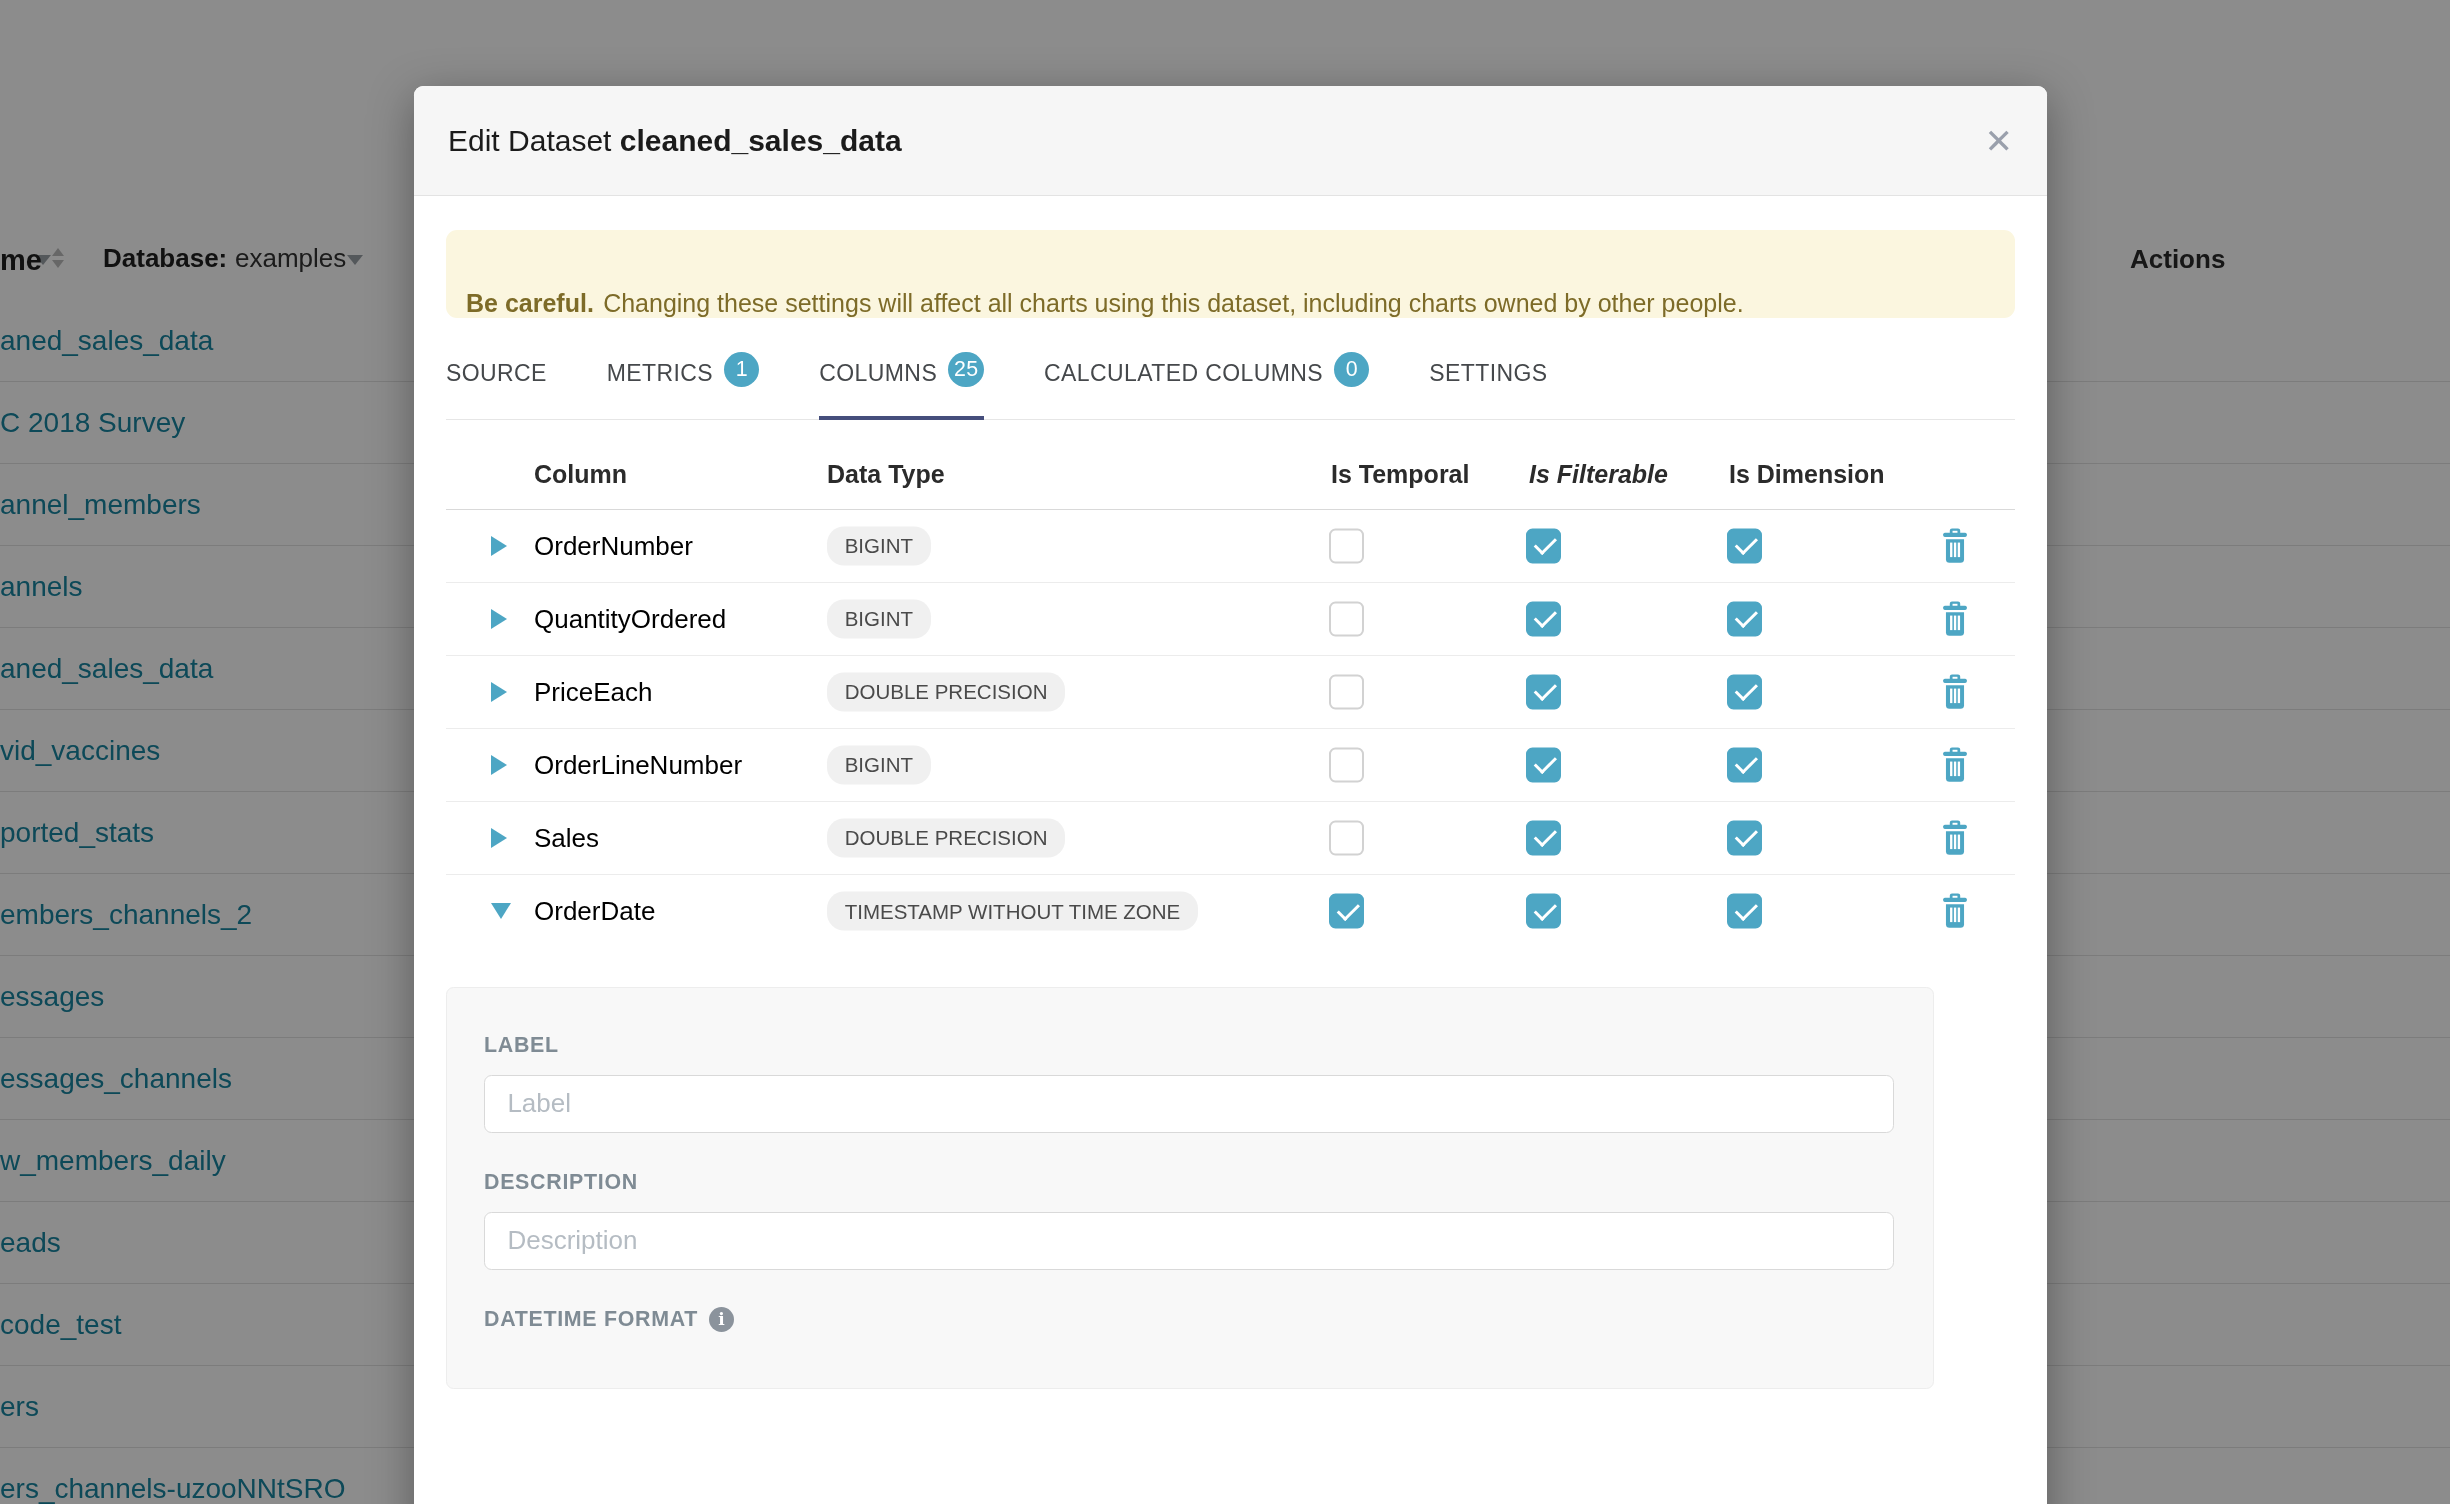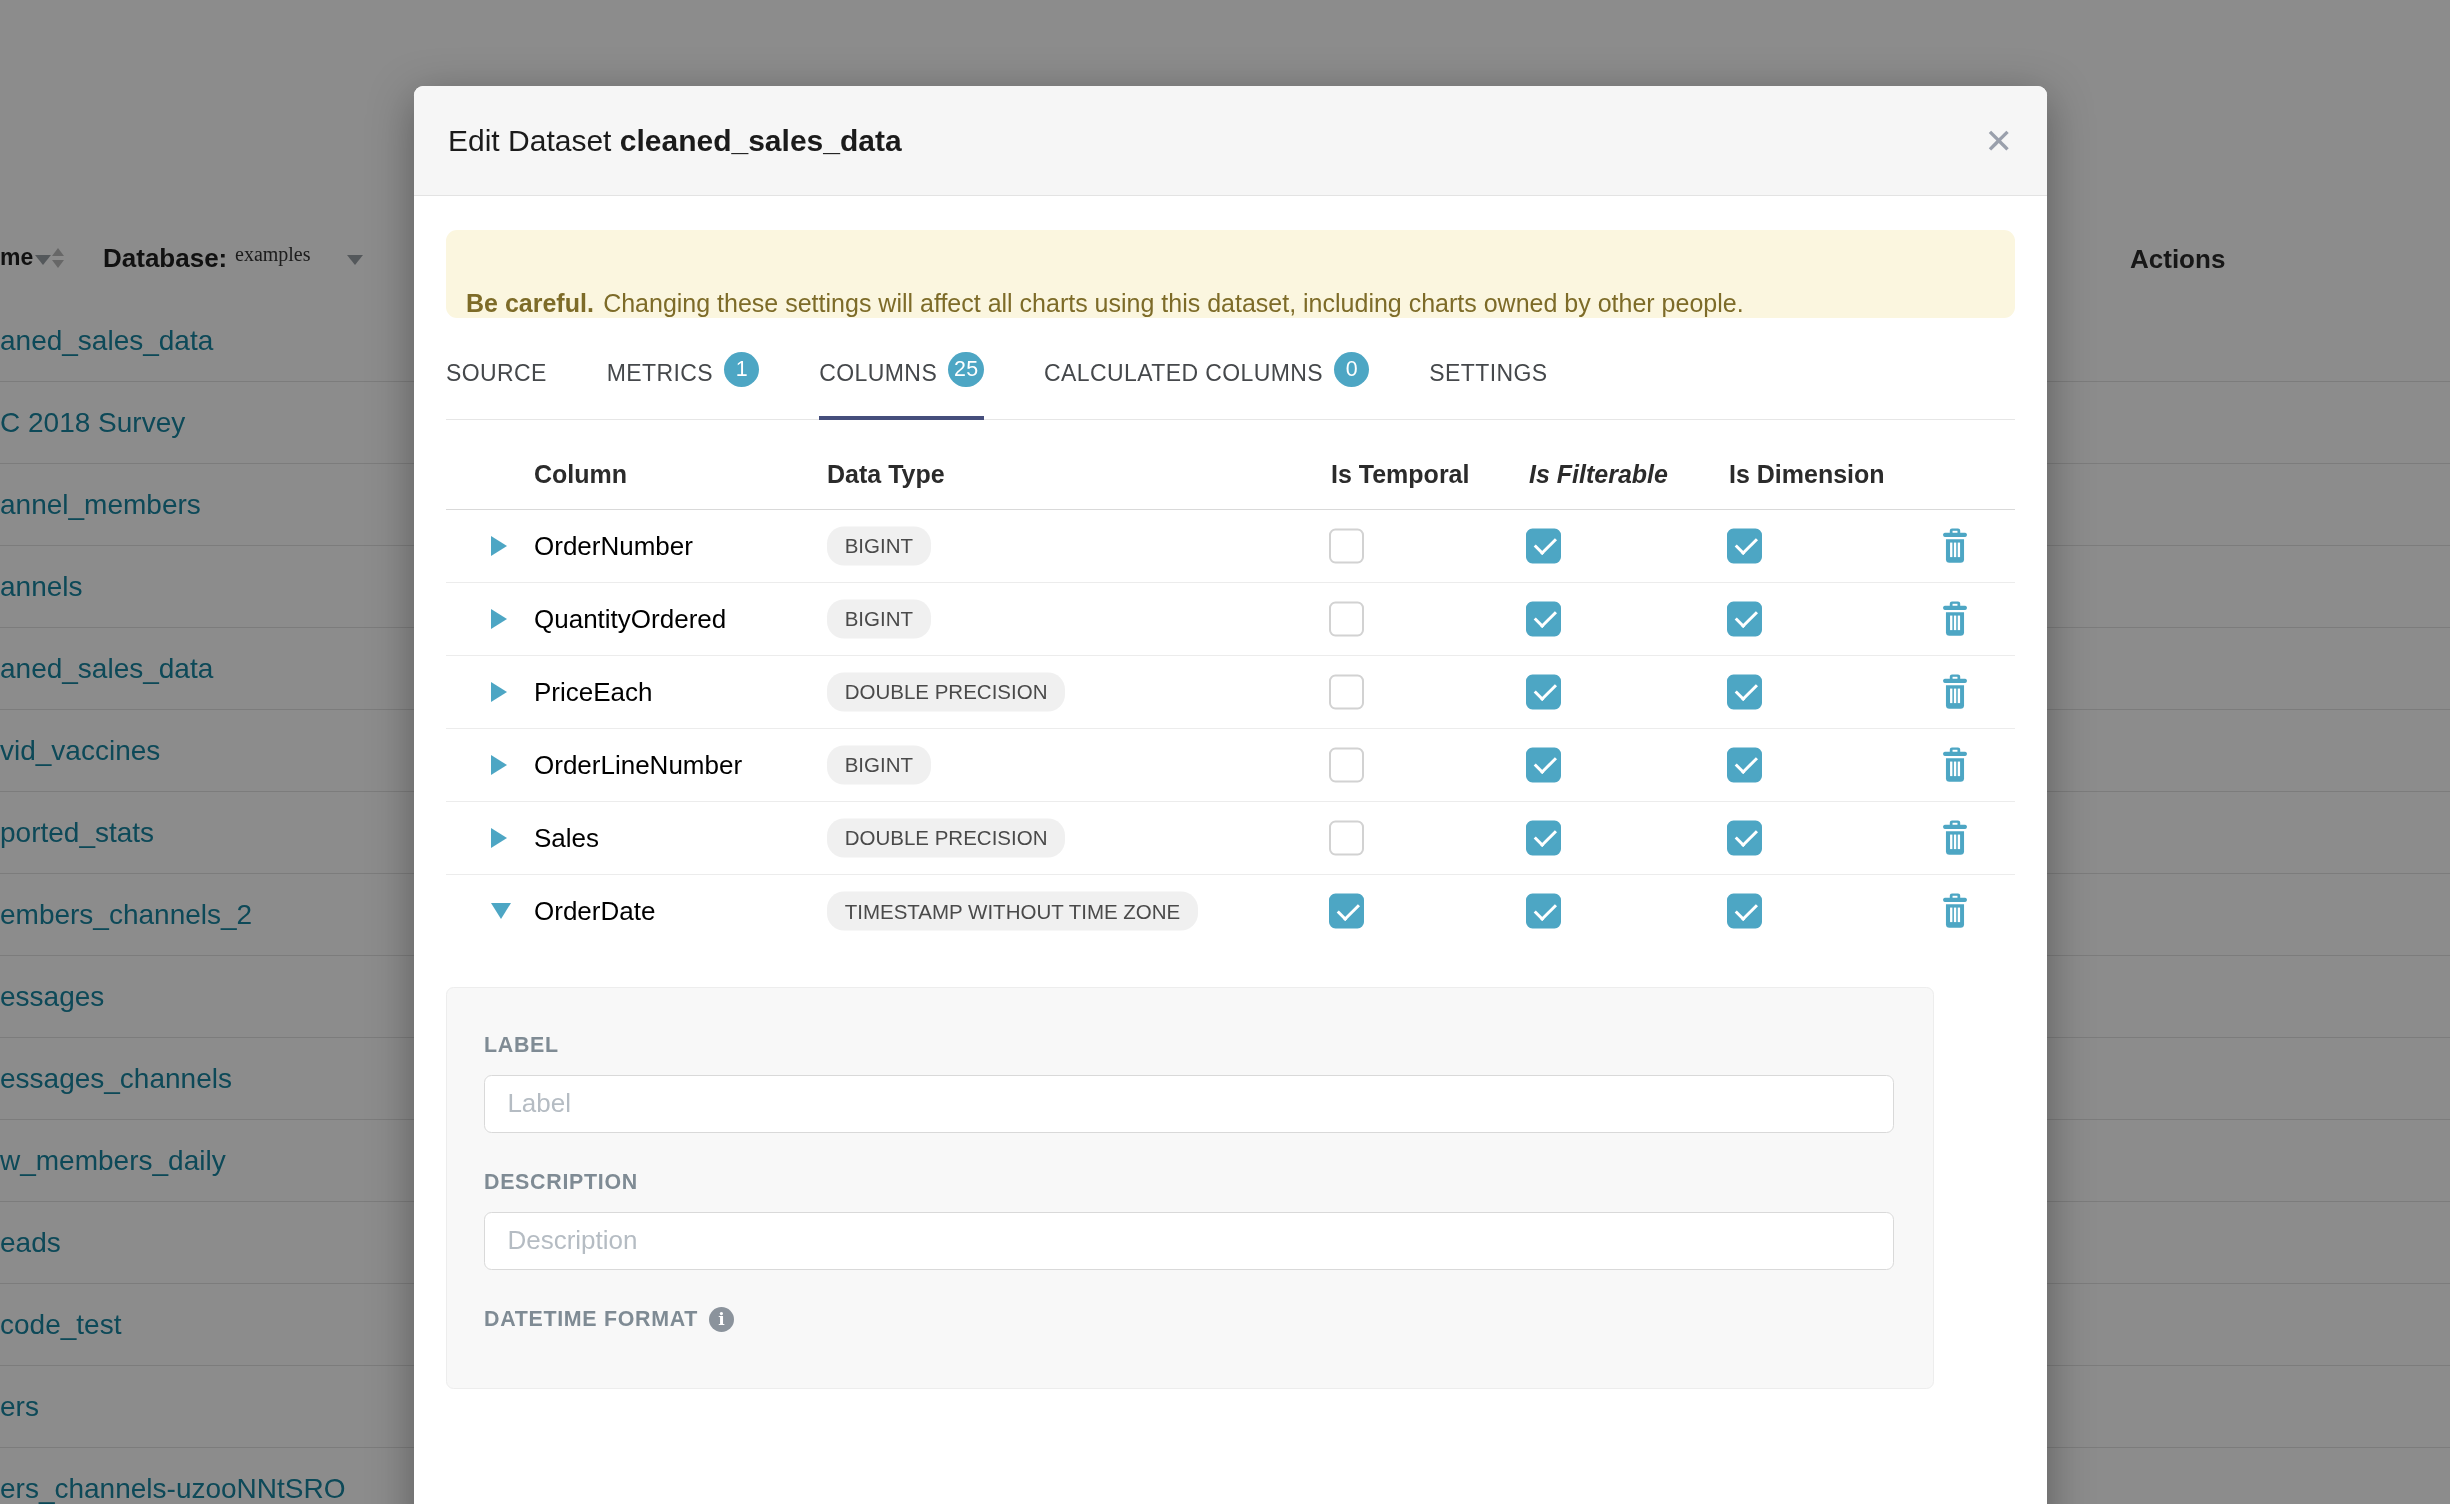--- a/index.html
+++ b/index.html
@@ -18,25 +18,25 @@
     display:flex; align-items:center; justify-content:center; border:none; }
   .plus-btn { position:absolute; left:2387px; top:16px; width:93px; height:58px; border-radius:7.5px;
     background:#1f85a5; color:#fff; font-size:39px; display:flex; align-items:center; justify-content:center; border:none; }
 
   
   .filterbar { position:absolute; top:101px; left:0; width:100%; height:103px; background:#fff; }
   .caret-sm { display:inline-block; width:0; height:0; border-left:8.4px solid transparent;
     border-right:8.4px solid transparent; border-top:10.3px solid #9aa0a6; }
   .f-caret1 { position:absolute; left:35px; top:154px; }
   .f-label { position:absolute; left:103px; top:142px; font-size:26px; font-weight:700; color:#1f1f1f; }
-  .f-value { position:absolute; left:235px; top:142px; font-size:20px; color:#333;font-family:Liberation Serif, serif; }
+  .f-value { position:absolute; left:235px; top:142px; font-size:26px; color:#333; }
   .f-caret2 { position:absolute; left:347px; top:154px; }
 
   
-  .bg-head-name { position:absolute; left:0; top:244px; font-size:23px; font-weight:700; color:#1f1f1f; }
+  .bg-head-name { position:absolute; left:0; top:244px; font-size:29px; font-weight:700; color:#1f1f1f; }
   .sort-icon { position:absolute; left:52px; top:248px; display:flex; flex-direction:column; gap:3.7px; align-items:center; }
   .sort-icon i { display:block; width:0; height:0; border-left:6.5px solid transparent; border-right:6.5px solid transparent; }
   .sort-up { border-bottom:8.4px solid #bcbcbc; }
   .sort-dn { border-top:8.4px solid #bcbcbc; }
   .bg-head-actions { position:absolute; left:2130px; top:244px; font-size:26px; font-weight:600; color:#2b2b2b; }
   .bg-rows { position:absolute; left:0; top:300px; width:100%; }
   .bg-row { height:82px; border-bottom:0.9px solid #e2e2e2; display:flex; align-items:center; }
   .bg-row a { color:var(--link); font-size:28px; text-decoration:none; white-space:nowrap; }
 
   

